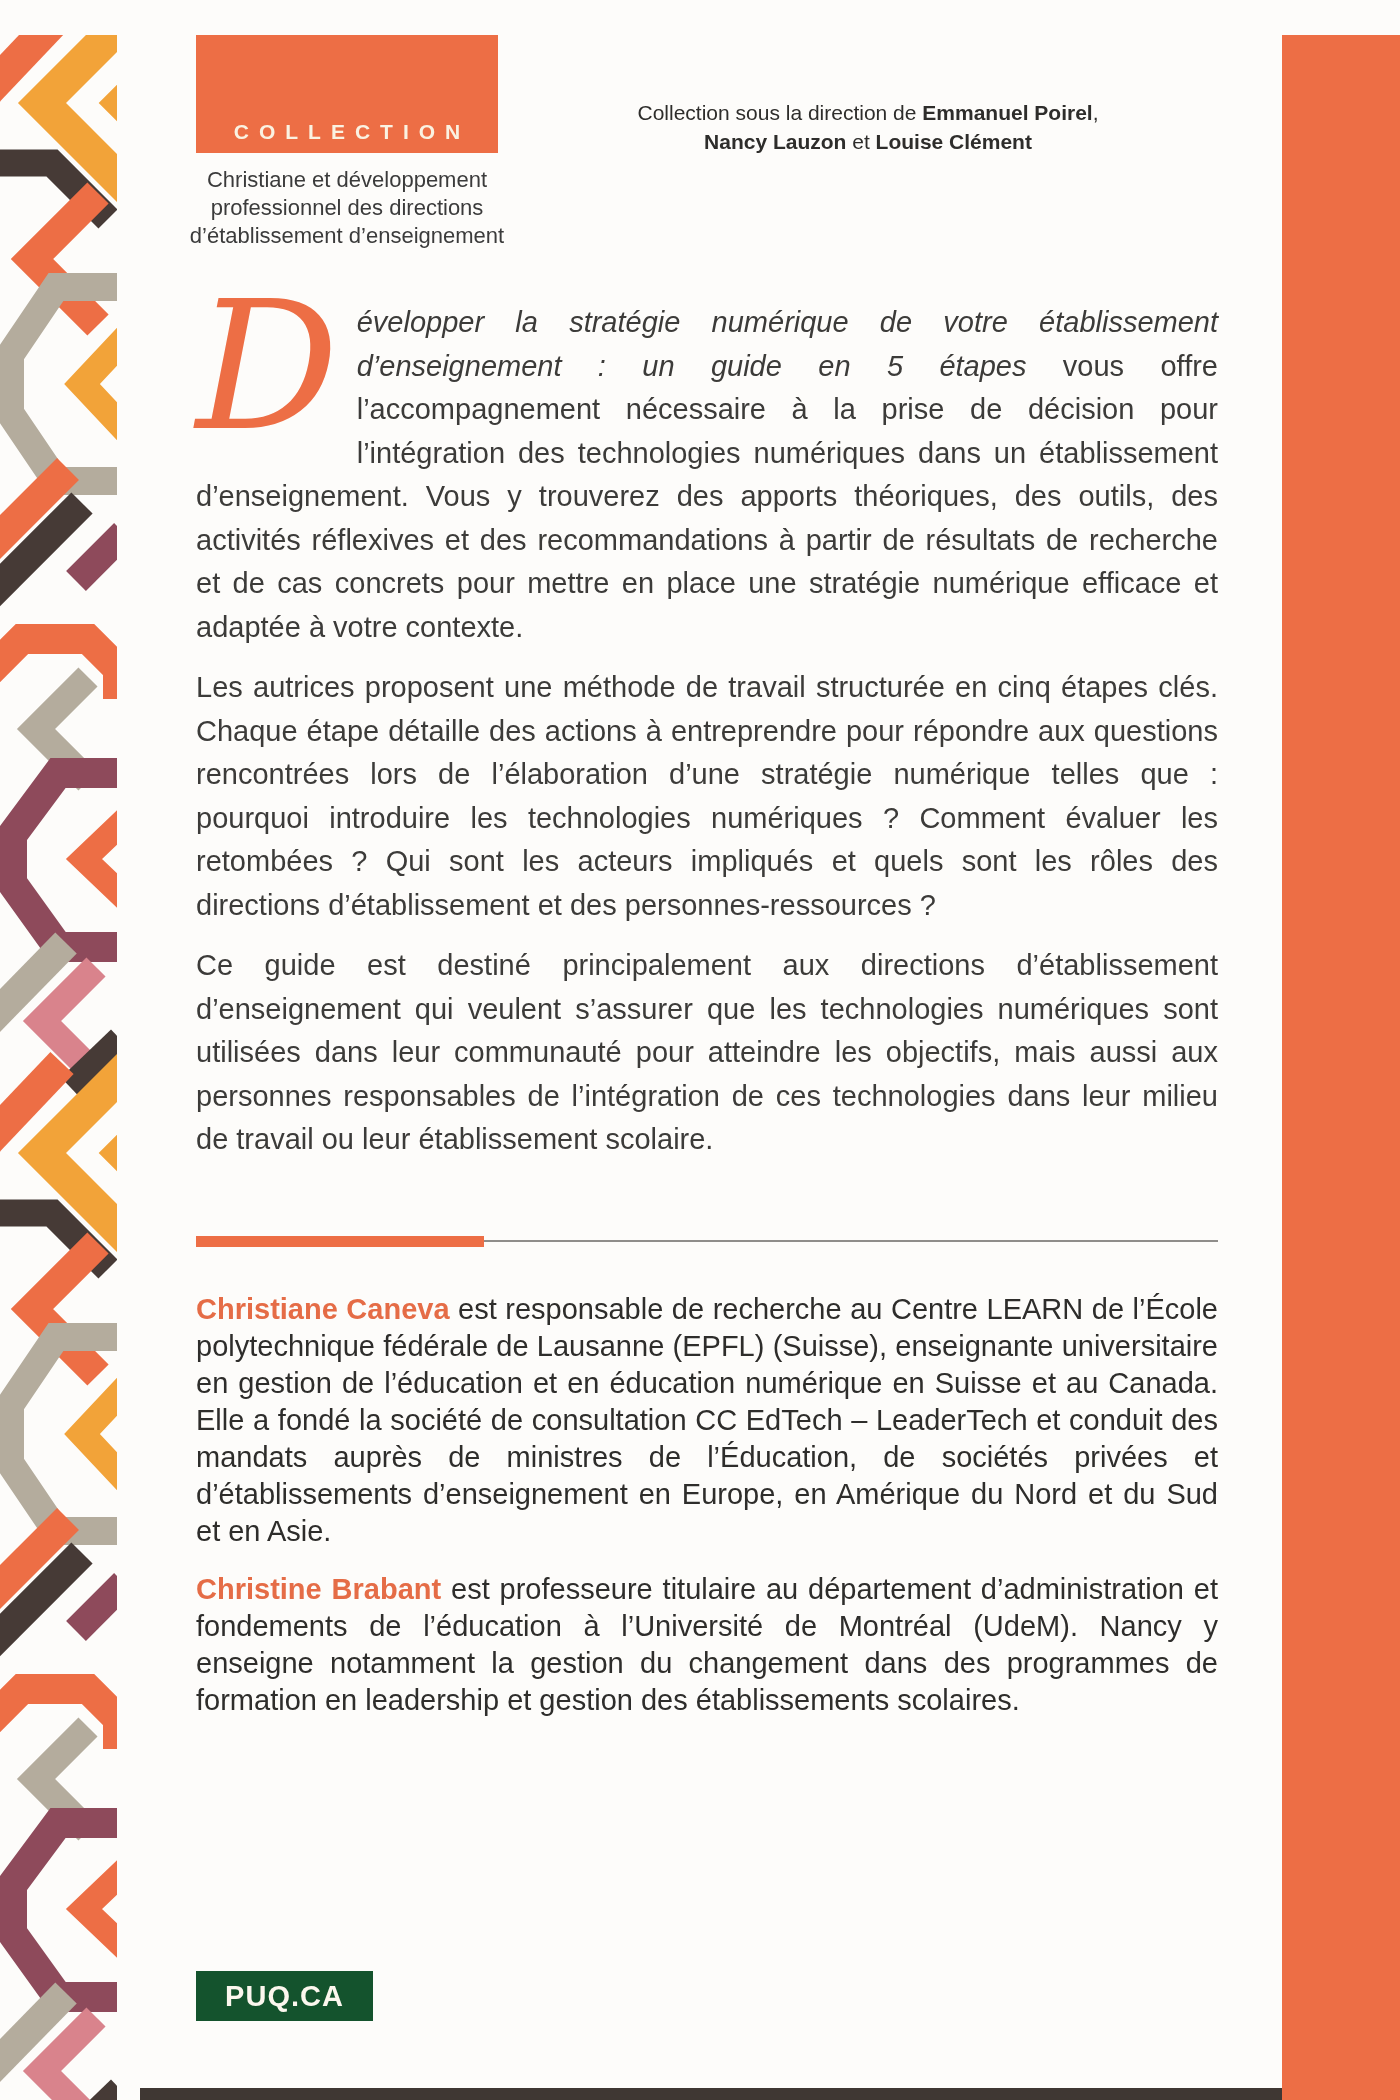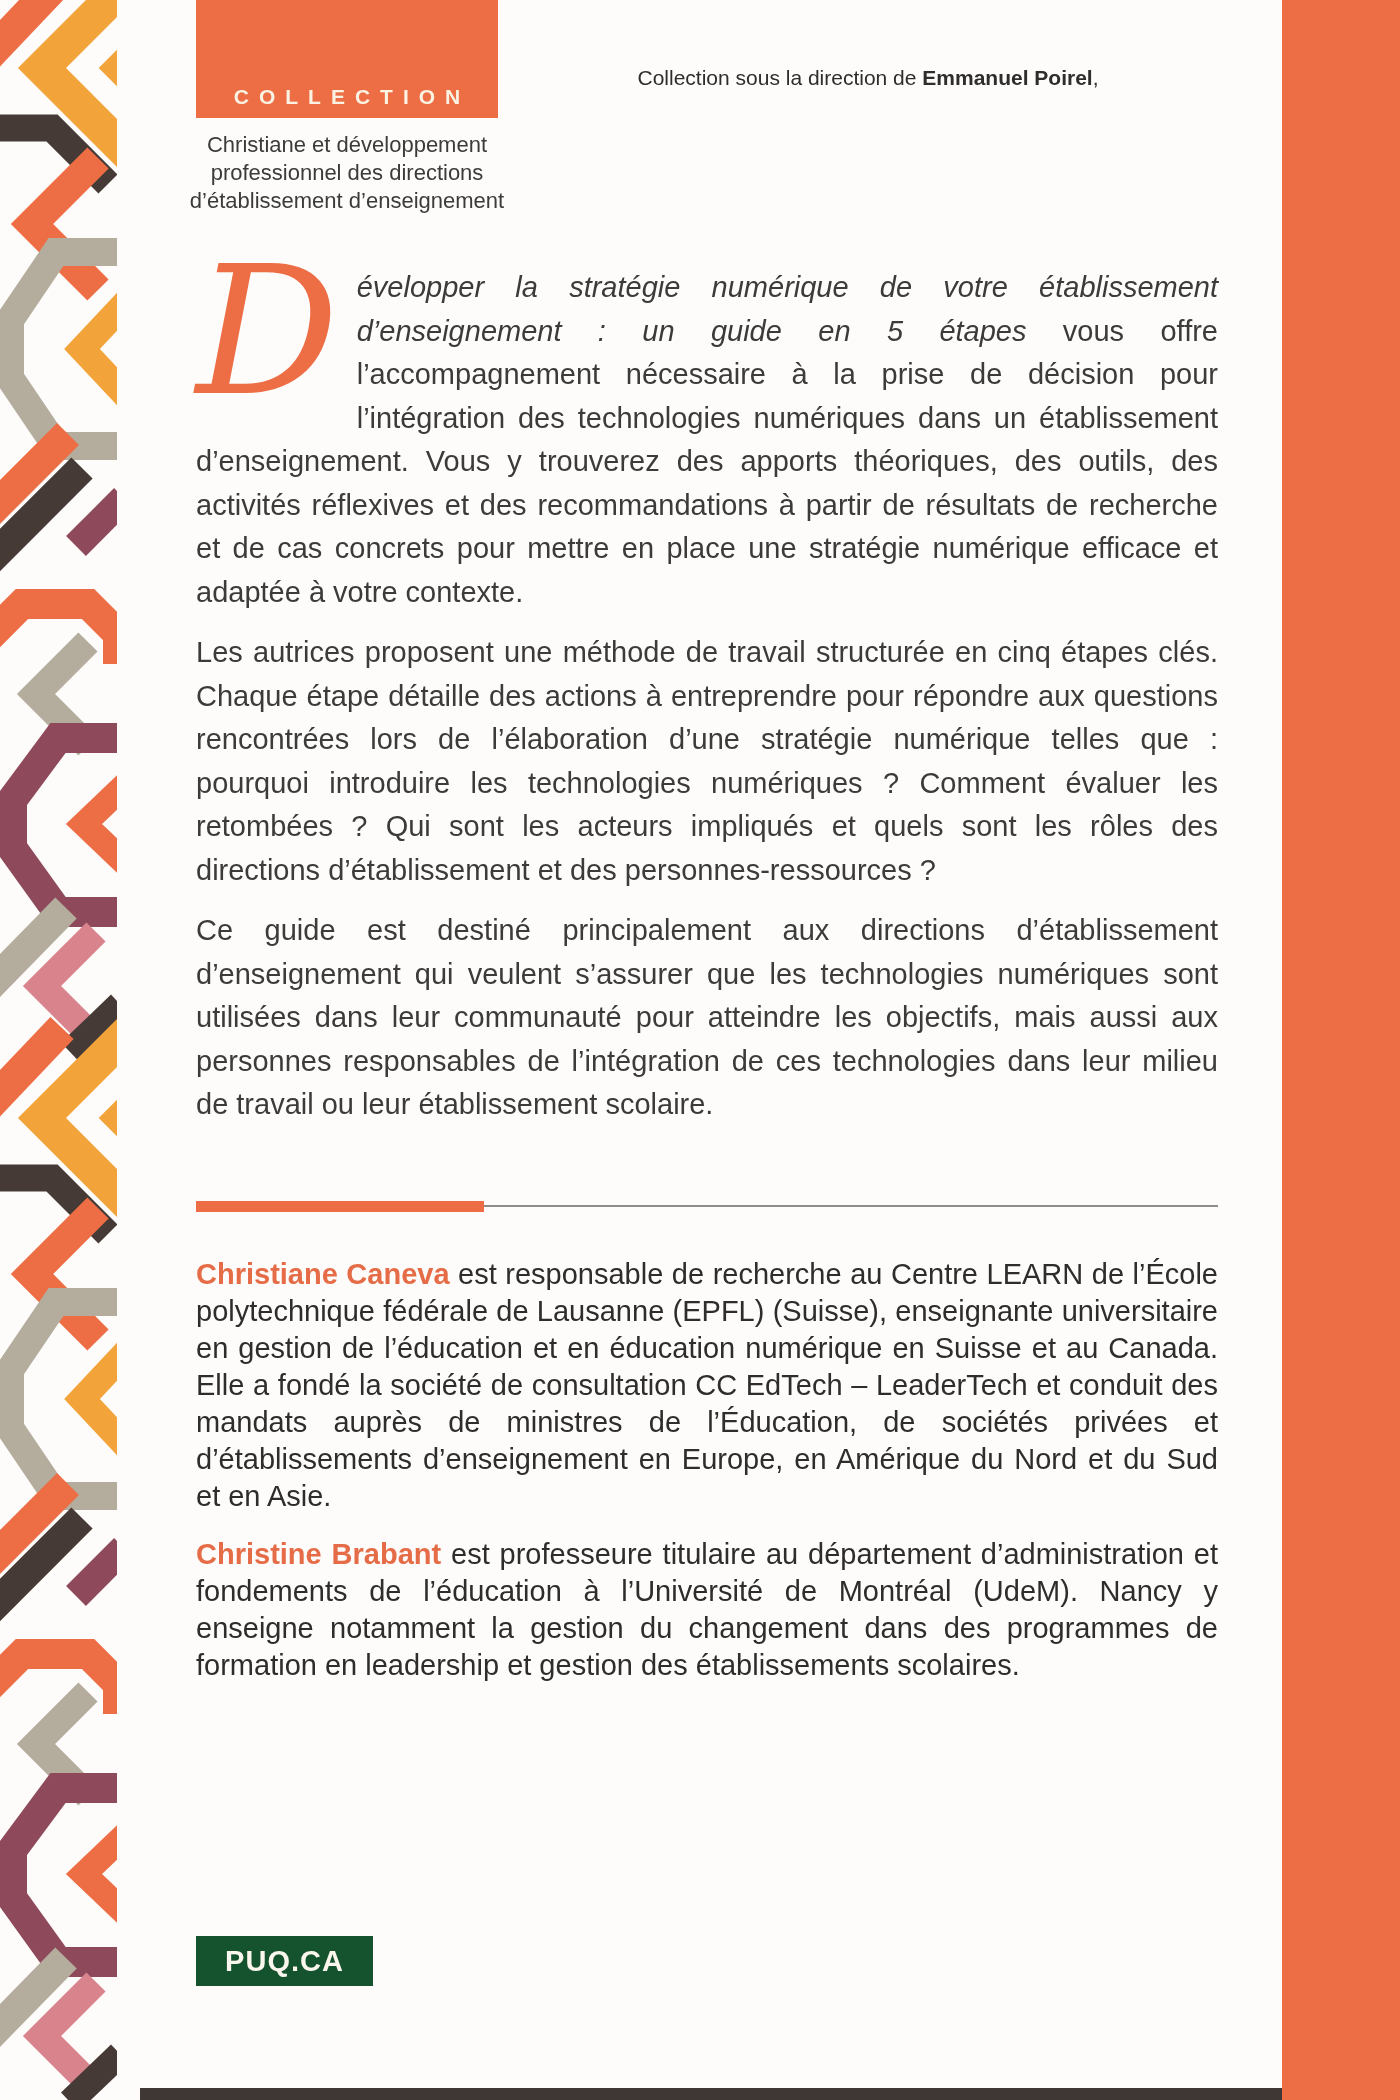--- a/index.html
+++ b/index.html
@@ -3,21 +3,21 @@
 <meta charset="utf-8">
 <style>
   html,body{margin:0;padding:0;}
   body{
     width:1400px;height:2100px;
     background:#FDFCFA;
     font-family:"Liberation Sans", sans-serif;
     position:relative;overflow:hidden;
     color:#3B3B3B;
   }
-  .page{position:absolute;inset:0;}
+  .page{position:absolute;inset:0;margin-top:35px;}
 
   
   .pattern-strip{position:absolute;left:0;top:0;}
 
   
   .right-bar{position:absolute;top:0;right:0;width:118px;height:2100px;background:#ED6E45;}
 
   
   .bottom-strip{position:absolute;left:140px;right:118px;bottom:0;height:12px;background:#3F3733;}
 
@@ -118,20 +118,23 @@
   <div class="collection-name">
     <div>Christiane et développement</div>
     <div>professionnel des directions</div>
     <div>d’établissement d’enseignement</div>
   </div>
 
   <div class="direction-note">
     <div>
       <span>Collection sous la direction de </span><b>Emmanuel Poirel</b><span>,</span>
     </div>
+    <div>
+      <b>Nancy Lauzon</b><span> et </span><b>Louise Clément</b>
+    </div>
   </div>
 
   <div class="synopsis">
     <p>
       <span class="dropcap">D</span><i class="book-title">évelopper la stratégie numérique de votre établissement d’enseignement : un guide en 5 étapes</i><span> vous offre l’accompagnement nécessaire à la prise de décision pour l’intégration des technologies numériques dans un établissement d’enseignement. Vous y trouverez des apports théoriques, des outils, des activités réflexives et des recommandations à partir de résultats de recherche et de cas concrets pour mettre en place une stratégie numérique efficace et adaptée à votre contexte.</span>
     </p>
     <p>Les autrices proposent une méthode de travail structurée en cinq étapes clés. Chaque étape détaille des actions à entreprendre pour répondre aux questions rencontrées lors de l’élaboration d’une stratégie numérique telles que : pourquoi introduire les technologies numériques ? Comment évaluer les retombées ? Qui sont les acteurs impliqués et quels sont les rôles des directions d’établissement et des personnes-ressources ?</p>
     <p>Ce guide est destiné principalement aux directions d’établissement d’enseignement qui veulent s’assurer que les technologies numériques sont utilisées dans leur communauté pour atteindre les objectifs, mais aussi aux personnes responsables de l’intégration de ces technologies dans leur milieu de travail ou leur établissement scolaire.</p>
   </div>
 

